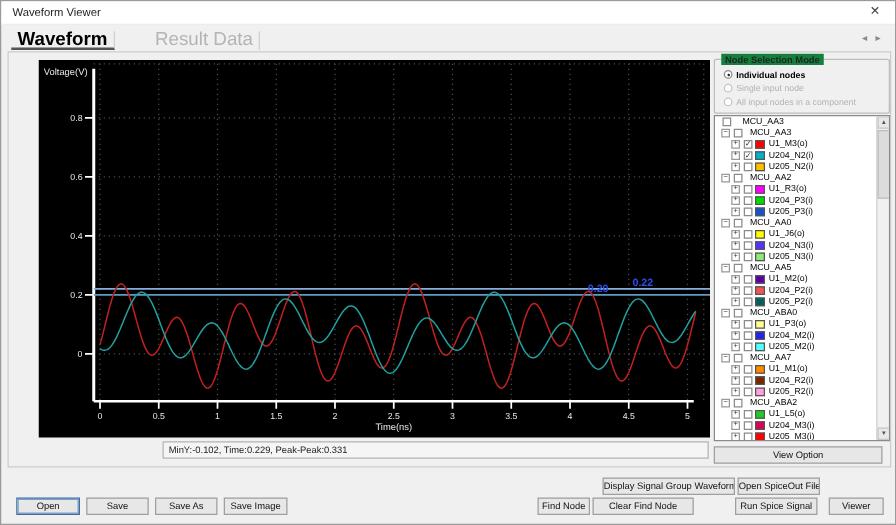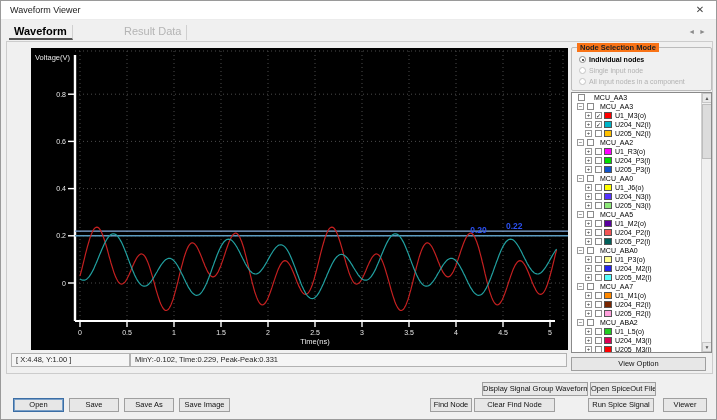--- a/index.html
+++ b/index.html
@@ -5,31 +5,31 @@
   * { margin:0; padding:0; box-sizing:border-box; }
   html,body { background:#cfcfcf; font-family:"Liberation Sans", sans-serif; }
   .window {
     position:relative; width:717px; height:420px; background:#f0f0f0;
     border:1px solid #9a9a9a; overflow:hidden; font-family:"Liberation Sans", sans-serif;
   }
   .titlebar { position:absolute; left:0; top:0; width:715px; height:19px; background:#ffffff; border-bottom:1px solid #ececec; }
   .title-text { position:absolute; left:9px; top:4px; font-size:9px; color:#222; }
   .close-btn { position:absolute; right:8px; top:2px; width:16px; height:14px; font-size:10px; color:#444; text-align:center; line-height:14px; cursor:default; }
   .tabstrip { position:absolute; left:0; top:19px; width:715px; height:21px; }
-  .tab { position:absolute; top:5px; height:15px; font-size:11px; padding:0 5px; line-height:13px; border-right:1px solid #d0d0d0; }
+  .tab { position:absolute; top:5px; height:15px; font-size:15px; padding:0 5px; line-height:13px; border-right:1px solid #d0d0d0; }
   .tab.active { left:8px; color:#000; font-weight:bold; border-bottom:2px solid #555; }
   .tab.inactive { left:78px; color:#b4b4b4;margin-left:40px; }
   .tab-arrows { position:absolute; right:6px; top:8px; font-size:7px; color:#8a8a8a; letter-spacing:4px; }
   .tabpage { position:absolute; left:5px; top:40px; width:707px; height:333px; border:1px solid #cccccc; background:#f0f0f0; }
   .plot-panel { position:absolute; left:30px; top:47px; width:537px; height:302px; background:#000; }
   .status-box { position:absolute; top:352px; height:14px; background:#f5f5f5; border:1px solid #b2b2b2; font-size:7.5px; color:#222; line-height:12px; padding-left:4px; white-space:nowrap; overflow:hidden; }
   .status-cursor { left:10px; width:119px; }
   .status-stats { left:129px; width:437px; }
   .groupbox { position:absolute; left:570px; top:46px; width:141px; height:44px; border:1px solid #bcbcbc; border-radius:2px; }
-  .groupbox-legend { position:absolute; left:5px; top:-5px; background:#f97316; padding:0 3px; font-size:7.5px; font-weight:bold; color:#222; }
+  .groupbox-legend { position:absolute; left:5px; top:-5px; background:#15803d; padding:0 3px; font-size:7.5px; font-weight:bold; color:#222; }
   .radio-row { position:absolute; left:7px; height:9px; font-size:7px; line-height:8px; white-space:nowrap; }
   .radio-circle { display:inline-block; width:7px; height:7px; border:1px solid #8a8a8a; border-radius:50%; background:#fff; vertical-align:-1px; margin-right:3px; position:relative; }
   .radio-row.selected .radio-circle::after { content:""; position:absolute; left:1.5px; top:1.5px; width:2.5px; height:2.5px; border-radius:50%; background:#222; }
   .radio-row.selected { color:#000; font-weight:bold; }
   .radio-row.disabled { color:#b2b2b2; }
   .radio-row.disabled .radio-circle { border-color:#c4c4c4; }
   .tree { position:absolute; left:570px; top:91px; width:141px; height:261px; background:#fff; border:1px solid #8a8a8a; overflow:hidden; }
   .tree-rows { position:absolute; left:0; top:0; width:130px; height:261px; }
   .tree-row { position:relative; height:9px; font-size:7px; line-height:9px; white-space:nowrap; color:#000; }
   .expander { position:absolute; top:1px; width:7px; height:7px; border:1px solid #999; background:#fff; font-size:6px; line-height:5px; text-align:center; color:#333; }
@@ -122,21 +122,20 @@
         <text x="284" y="295.996" fill="#e8e8e8" font-size="7.5" text-anchor="middle" font-weight="normal">Time(ns)</text>
         <line x1="44" y1="183.07999999999998" x2="537" y2="183.07999999999998" stroke="#85aede" stroke-width="1.4"></line>
         <text x="483.28000000000003" y="180.57999999999998" fill="#2b50f0" font-size="8.5" text-anchor="middle" font-weight="bold">0.22</text>
         <line x1="44" y1="187.8" x2="537" y2="187.8" stroke="#5d9bc0" stroke-width="1.4"></line>
         <text x="447.56" y="185.3" fill="#2b50f0" font-size="8.5" text-anchor="middle" font-weight="bold">0.20</text>
         <polyline points="49.0,227.9 49.9,224.5 50.9,220.8 51.8,217.1 52.8,213.2 53.7,209.4 54.6,205.6 55.6,201.9 56.5,198.3 57.5,195.0 58.4,191.8 59.3,188.9 60.3,186.4 61.2,184.2 62.2,182.3 63.1,180.9 64.0,179.9 65.0,179.3 65.9,179.1 66.9,179.4 67.8,180.0 68.7,181.1 69.7,182.6 70.6,184.5 71.6,186.7 72.5,189.2 73.4,192.0 74.4,195.0 75.3,198.2 76.3,201.5 77.2,204.8 78.1,208.3 79.1,211.6 80.0,215.0 81.0,218.2 81.9,221.2 82.8,224.1 83.8,226.7 84.7,229.1 85.7,231.1 86.6,232.8 87.5,234.2 88.5,235.2 89.4,235.8 90.4,236.1 91.3,236.0 92.2,235.6 93.2,234.8 94.1,233.8 95.1,232.4 96.0,230.8 96.9,229.0 97.9,227.1 98.8,224.9 99.8,222.8 100.7,220.5 101.6,218.3 102.6,216.2 103.5,214.1 104.5,212.2 105.4,210.5 106.3,209.0 107.3,207.8 108.2,206.9 109.2,206.2 110.1,205.9 111.0,206.0 112.0,206.4 112.9,207.2 113.9,208.4 114.8,209.9 115.7,211.8 116.7,213.9 117.6,216.4 118.6,219.1 119.5,222.0 120.4,225.1 121.4,228.4 122.3,231.7 123.3,235.1 124.2,238.5 125.1,241.8 126.1,245.1 127.0,248.1 128.0,251.0 128.9,253.7 129.8,256.0 130.8,258.0 131.7,259.7 132.7,261.0 133.6,261.9 134.5,262.4 135.5,262.5 136.4,262.1 137.4,261.3 138.3,260.0 139.2,258.4 140.2,256.3 141.1,253.9 142.1,251.2 143.0,248.2 143.9,244.9 144.9,241.4 145.8,237.8 146.8,234.0 147.7,230.2 148.6,226.4 149.6,222.6 150.5,218.8 151.5,215.3 152.4,211.8 153.3,208.7 154.3,205.7 155.2,203.1 156.2,200.8 157.1,198.9 158.0,197.3 159.0,196.1 159.9,195.3 160.9,194.9 161.8,194.9 162.7,195.2 163.7,195.9 164.6,197.0 165.6,198.3 166.5,200.0 167.4,201.8 168.4,203.9 169.3,206.1 170.3,208.4 171.2,210.8 172.1,213.2 173.1,215.6 174.0,217.9 175.0,220.1 175.9,222.1 176.8,223.9 177.8,225.4 178.7,226.7 179.7,227.7 180.6,228.4 181.5,228.8 182.5,228.8 183.4,228.4 184.4,227.8 185.3,226.7 186.2,225.4 187.2,223.7 188.1,221.8 189.1,219.6 190.0,217.2 190.9,214.6 191.9,211.9 192.8,209.1 193.8,206.3 194.7,203.4 195.6,200.7 196.6,198.0 197.5,195.4 198.5,193.1 199.4,191.0 200.3,189.2 201.3,187.6 202.2,186.5 203.2,185.7 204.1,185.2 205.0,185.2 206.0,185.6 206.9,186.5 207.9,187.7 208.8,189.3 209.7,191.4 210.7,193.8 211.6,196.5 212.6,199.5 213.5,202.8 214.4,206.4 215.4,210.1 216.3,214.0 217.3,217.9 218.2,221.9 219.1,225.9 220.1,229.9 221.0,233.7 222.0,237.3 222.9,240.8 223.8,244.0 224.8,246.9 225.7,249.4 226.7,251.7 227.6,253.5 228.5,254.9 229.5,256.0 230.4,256.6 231.4,256.8 232.3,256.6 233.2,256.0 234.2,255.0 235.1,253.6 236.1,252.0 237.0,250.0 237.9,247.8 238.9,245.3 239.8,242.7 240.8,239.9 241.7,237.1 242.6,234.2 243.6,231.4 244.5,228.6 245.5,225.9 246.4,223.4 247.3,221.1 248.3,219.0 249.2,217.1 250.2,215.6 251.1,214.4 252.0,213.5 253.0,212.9 253.9,212.7 254.9,212.9 255.8,213.3 256.7,214.1 257.7,215.3 258.6,216.7 259.6,218.3 260.5,220.2 261.4,222.3 262.4,224.5 263.3,226.8 264.3,229.2 265.2,231.6 266.1,234.0 267.1,236.2 268.0,238.4 269.0,240.3 269.9,242.1 270.8,243.6 271.8,244.8 272.7,245.7 273.7,246.2 274.6,246.4 275.5,246.2 276.5,245.6 277.4,244.7 278.4,243.3 279.3,241.6 280.2,239.5 281.2,237.0 282.1,234.3 283.1,231.2 284.0,227.9 284.9,224.5 285.9,220.8 286.8,217.1 287.8,213.2 288.7,209.4 289.6,205.6 290.6,201.9 291.5,198.3 292.5,195.0 293.4,191.8 294.3,188.9 295.3,186.4 296.2,184.2 297.2,182.3 298.1,180.9 299.0,179.9 300.0,179.3 300.9,179.1 301.9,179.4 302.8,180.0 303.7,181.1 304.7,182.6 305.6,184.5 306.6,186.7 307.5,189.2 308.4,192.0 309.4,195.0 310.3,198.2 311.3,201.5 312.2,204.8 313.1,208.3 314.1,211.6 315.0,215.0 316.0,218.2 316.9,221.2 317.8,224.1 318.8,226.7 319.7,229.1 320.7,231.1 321.6,232.8 322.5,234.2 323.5,235.2 324.4,235.8 325.4,236.1 326.3,236.0 327.2,235.6 328.2,234.8 329.1,233.8 330.1,232.4 331.0,230.8 331.9,229.0 332.9,227.1 333.8,224.9 334.8,222.8 335.7,220.5 336.6,218.3 337.6,216.2 338.5,214.1 339.5,212.2 340.4,210.5 341.3,209.0 342.3,207.8 343.2,206.9 344.2,206.2 345.1,205.9 346.0,206.0 347.0,206.4 347.9,207.2 348.9,208.4 349.8,209.9 350.7,211.8 351.7,213.9 352.6,216.4 353.6,219.1 354.5,222.0 355.4,225.1 356.4,228.4 357.3,231.7 358.3,235.1 359.2,238.5 360.1,241.8 361.1,245.1 362.0,248.1 363.0,251.0 363.9,253.7 364.8,256.0 365.8,258.0 366.7,259.7 367.7,261.0 368.6,261.9 369.5,262.4 370.5,262.5 371.4,262.1 372.4,261.3 373.3,260.0 374.2,258.4 375.2,256.3 376.1,253.9 377.1,251.2 378.0,248.2 378.9,244.9 379.9,241.4 380.8,237.8 381.8,234.0 382.7,230.2 383.6,226.4 384.6,222.6 385.5,218.8 386.5,215.3 387.4,211.8 388.3,208.7 389.3,205.7 390.2,203.1 391.2,200.8 392.1,198.9 393.0,197.3 394.0,196.1 394.9,195.3 395.9,194.9 396.8,194.9 397.7,195.2 398.7,195.9 399.6,197.0 400.6,198.3 401.5,200.0 402.4,201.8 403.4,203.9 404.3,206.1 405.3,208.4 406.2,210.8 407.1,213.2 408.1,215.6 409.0,217.9 410.0,220.1 410.9,222.1 411.8,223.9 412.8,225.4 413.7,226.7 414.7,227.7 415.6,228.4 416.5,228.8 417.5,228.8 418.4,228.4 419.4,227.8 420.3,226.7 421.2,225.4 422.2,223.7 423.1,221.8 424.1,219.6 425.0,217.2 425.9,214.6 426.9,211.9 427.8,209.1 428.8,206.3 429.7,203.4 430.6,200.7 431.6,198.0 432.5,195.4 433.5,193.1 434.4,191.0 435.3,189.2 436.3,187.6 437.2,186.5 438.2,185.7 439.1,185.2 440.0,185.2 441.0,185.6 441.9,186.5 442.9,187.7 443.8,189.3 444.7,191.4 445.7,193.8 446.6,196.5 447.6,199.5 448.5,202.8 449.4,206.4 450.4,210.1 451.3,214.0 452.3,217.9 453.2,221.9 454.1,225.9 455.1,229.9 456.0,233.7 457.0,237.3 457.9,240.8 458.8,244.0 459.8,246.9 460.7,249.4 461.7,251.7 462.6,253.5 463.5,254.9 464.5,256.0 465.4,256.6 466.4,256.8 467.3,256.6 468.2,256.0 469.2,255.0 470.1,253.6 471.1,252.0 472.0,250.0 472.9,247.8 473.9,245.3 474.8,242.7 475.8,239.9 476.7,237.1 477.6,234.2 478.6,231.4 479.5,228.6 480.5,225.9 481.4,223.4 482.3,221.1 483.3,219.0 484.2,217.1 485.2,215.6 486.1,214.4 487.0,213.5 488.0,212.9 488.9,212.7 489.9,212.9 490.8,213.3 491.7,214.1 492.7,215.3 493.6,216.7 494.6,218.3 495.5,220.2 496.4,222.3 497.4,224.5 498.3,226.8 499.3,229.2 500.2,231.6 501.1,234.0 502.1,236.2 503.0,238.4 504.0,240.3 504.9,242.1 505.8,243.6 506.8,244.8 507.7,245.7 508.7,246.2 509.6,246.4 510.5,246.2 511.5,245.6 512.4,244.7 513.4,243.3 514.3,241.6 515.2,239.5 516.2,237.0 517.1,234.3 518.1,231.2 519.0,227.9 519.9,224.5 520.9,220.8 521.8,217.1 522.8,213.2 523.7,209.4 524.6,205.6 525.6,201.9" fill="none" stroke="#c42020" stroke-width="1.2"></polyline>
         <polyline points="49.0,230.9 49.9,231.5 50.9,231.9 51.8,232.2 52.8,232.2 53.7,232.1 54.6,231.7 55.6,231.2 56.5,230.4 57.5,229.4 58.4,228.3 59.3,226.9 60.3,225.4 61.2,223.7 62.2,221.9 63.1,219.9 64.0,217.8 65.0,215.6 65.9,213.4 66.9,211.1 67.8,208.8 68.7,206.5 69.7,204.2 70.6,202.0 71.6,199.8 72.5,197.7 73.4,195.7 74.4,193.9 75.3,192.2 76.3,190.6 77.2,189.3 78.1,188.1 79.1,187.2 80.0,186.5 81.0,186.0 81.9,185.8 82.8,185.8 83.8,186.1 84.7,186.5 85.7,187.3 86.6,188.2 87.5,189.4 88.5,190.8 89.4,192.4 90.4,194.1 91.3,196.1 92.2,198.1 93.2,200.4 94.1,202.7 95.1,205.1 96.0,207.5 96.9,210.0 97.9,212.6 98.8,215.1 99.8,217.6 100.7,220.0 101.6,222.3 102.6,224.6 103.5,226.7 104.5,228.7 105.4,230.5 106.3,232.2 107.3,233.7 108.2,234.9 109.2,236.0 110.1,236.9 111.0,237.5 112.0,238.0 112.9,238.2 113.9,238.2 114.8,238.0 115.7,237.6 116.7,237.0 117.6,236.2 118.6,235.2 119.5,234.1 120.4,232.9 121.4,231.5 122.3,230.1 123.3,228.5 124.2,226.9 125.1,225.3 126.1,223.7 127.0,222.0 128.0,220.4 128.9,218.9 129.8,217.4 130.8,216.0 131.7,214.8 132.7,213.6 133.6,212.7 134.5,211.8 135.5,211.2 136.4,210.7 137.4,210.4 138.3,210.3 139.2,210.4 140.2,210.7 141.1,211.2 142.1,211.9 143.0,212.8 143.9,213.9 144.9,215.1 145.8,216.5 146.8,218.0 147.7,219.7 148.6,221.4 149.6,223.3 150.5,225.2 151.5,227.1 152.4,229.1 153.3,231.1 154.3,233.0 155.2,235.0 156.2,236.8 157.1,238.6 158.0,240.2 159.0,241.7 159.9,243.1 160.9,244.3 161.8,245.3 162.7,246.1 163.7,246.7 164.6,247.1 165.6,247.3 166.5,247.2 167.4,247.0 168.4,246.4 169.3,245.7 170.3,244.7 171.2,243.5 172.1,242.0 173.1,240.4 174.0,238.6 175.0,236.6 175.9,234.5 176.8,232.2 177.8,229.8 178.7,227.3 179.7,224.7 180.6,222.1 181.5,219.5 182.5,216.9 183.4,214.2 184.4,211.7 185.3,209.2 186.2,206.8 187.2,204.5 188.1,202.3 189.1,200.3 190.0,198.4 190.9,196.8 191.9,195.3 192.8,194.0 193.8,193.0 194.7,192.2 195.6,191.6 196.6,191.3 197.5,191.2 198.5,191.3 199.4,191.6 200.3,192.1 201.3,192.9 202.2,193.9 203.2,195.0 204.1,196.3 205.0,197.7 206.0,199.3 206.9,201.0 207.9,202.7 208.8,204.6 209.7,206.5 210.7,208.4 211.6,210.3 212.6,212.1 213.5,214.0 214.4,215.7 215.4,217.4 216.3,219.0 217.3,220.4 218.2,221.7 219.1,222.9 220.1,223.8 221.0,224.7 222.0,225.3 222.9,225.7 223.8,225.9 224.8,226.0 225.7,225.8 226.7,225.4 227.6,224.9 228.5,224.2 229.5,223.3 230.4,222.2 231.4,221.0 232.3,219.7 233.2,218.2 234.2,216.7 235.1,215.1 236.1,213.5 237.0,211.8 237.9,210.1 238.9,208.4 239.8,206.8 240.8,205.2 241.7,203.7 242.6,202.3 243.6,201.0 244.5,199.9 245.5,198.9 246.4,198.1 247.3,197.4 248.3,197.0 249.2,196.8 250.2,196.8 251.1,197.0 252.0,197.4 253.0,198.1 253.9,198.9 254.9,200.0 255.8,201.3 256.7,202.8 257.7,204.5 258.6,206.3 259.6,208.4 260.5,210.5 261.4,212.8 262.4,215.2 263.3,217.6 264.3,220.1 265.2,222.7 266.1,225.3 267.1,227.8 268.0,230.3 269.0,232.8 269.9,235.2 270.8,237.4 271.8,239.6 272.7,241.6 273.7,243.4 274.6,245.1 275.5,246.6 276.5,247.8 277.4,248.8 278.4,249.6 279.3,250.2 280.2,250.5 281.2,250.6 282.1,250.5 283.1,250.1 284.0,249.5 284.9,248.6 285.9,247.6 286.8,246.3 287.8,244.9 288.7,243.3 289.6,241.5 290.6,239.6 291.5,237.6 292.5,235.5 293.4,233.3 294.3,231.1 295.3,228.9 296.2,226.6 297.2,224.4 298.1,222.3 299.0,220.2 300.0,218.2 300.9,216.3 301.9,214.5 302.8,212.9 303.7,211.4 304.7,210.1 305.6,209.0 306.6,208.1 307.5,207.4 308.4,206.8 309.4,206.5 310.3,206.4 311.3,206.5 312.2,206.8 313.1,207.3 314.1,207.9 315.0,208.8 316.0,209.7 316.9,210.9 317.8,212.1 318.8,213.4 319.7,214.9 320.7,216.4 321.6,217.9 322.5,219.5 323.5,221.0 324.4,222.5 325.4,224.0 326.3,225.4 327.2,226.8 328.2,228.0 329.1,229.1 330.1,230.1 331.0,230.9 331.9,231.5 332.9,231.9 333.8,232.2 334.8,232.2 335.7,232.1 336.6,231.7 337.6,231.2 338.5,230.4 339.5,229.4 340.4,228.3 341.3,226.9 342.3,225.4 343.2,223.7 344.2,221.9 345.1,219.9 346.0,217.8 347.0,215.6 347.9,213.4 348.9,211.1 349.8,208.8 350.7,206.5 351.7,204.2 352.6,202.0 353.6,199.8 354.5,197.7 355.4,195.7 356.4,193.9 357.3,192.2 358.3,190.6 359.2,189.3 360.1,188.1 361.1,187.2 362.0,186.5 363.0,186.0 363.9,185.8 364.8,185.8 365.8,186.1 366.7,186.5 367.7,187.3 368.6,188.2 369.5,189.4 370.5,190.8 371.4,192.4 372.4,194.1 373.3,196.1 374.2,198.1 375.2,200.4 376.1,202.7 377.1,205.1 378.0,207.5 378.9,210.0 379.9,212.6 380.8,215.1 381.8,217.6 382.7,220.0 383.6,222.3 384.6,224.6 385.5,226.7 386.5,228.7 387.4,230.5 388.3,232.2 389.3,233.7 390.2,234.9 391.2,236.0 392.1,236.9 393.0,237.5 394.0,238.0 394.9,238.2 395.9,238.2 396.8,238.0 397.7,237.6 398.7,237.0 399.6,236.2 400.6,235.2 401.5,234.1 402.4,232.9 403.4,231.5 404.3,230.1 405.3,228.5 406.2,226.9 407.1,225.3 408.1,223.7 409.0,222.0 410.0,220.4 410.9,218.9 411.8,217.4 412.8,216.0 413.7,214.8 414.7,213.6 415.6,212.7 416.5,211.8 417.5,211.2 418.4,210.7 419.4,210.4 420.3,210.3 421.2,210.4 422.2,210.7 423.1,211.2 424.1,211.9 425.0,212.8 425.9,213.9 426.9,215.1 427.8,216.5 428.8,218.0 429.7,219.7 430.6,221.4 431.6,223.3 432.5,225.2 433.5,227.1 434.4,229.1 435.3,231.1 436.3,233.0 437.2,235.0 438.2,236.8 439.1,238.6 440.0,240.2 441.0,241.7 441.9,243.1 442.9,244.3 443.8,245.3 444.7,246.1 445.7,246.7 446.6,247.1 447.6,247.3 448.5,247.2 449.4,247.0 450.4,246.4 451.3,245.7 452.3,244.7 453.2,243.5 454.1,242.0 455.1,240.4 456.0,238.6 457.0,236.6 457.9,234.5 458.8,232.2 459.8,229.8 460.7,227.3 461.7,224.7 462.6,222.1 463.5,219.5 464.5,216.9 465.4,214.2 466.4,211.7 467.3,209.2 468.2,206.8 469.2,204.5 470.1,202.3 471.1,200.3 472.0,198.4 472.9,196.8 473.9,195.3 474.8,194.0 475.8,193.0 476.7,192.2 477.6,191.6 478.6,191.3 479.5,191.2 480.5,191.3 481.4,191.6 482.3,192.1 483.3,192.9 484.2,193.9 485.2,195.0 486.1,196.3 487.0,197.7 488.0,199.3 488.9,201.0 489.9,202.7 490.8,204.6 491.7,206.5 492.7,208.4 493.6,210.3 494.6,212.1 495.5,214.0 496.4,215.7 497.4,217.4 498.3,219.0 499.3,220.4 500.2,221.7 501.1,222.9 502.1,223.8 503.0,224.7 504.0,225.3 504.9,225.7 505.8,225.9 506.8,226.0 507.7,225.8 508.7,225.4 509.6,224.9 510.5,224.2 511.5,223.3 512.4,222.2 513.4,221.0 514.3,219.7 515.2,218.2 516.2,216.7 517.1,215.1 518.1,213.5 519.0,211.8 519.9,210.1 520.9,208.4 521.8,206.8 522.8,205.2 523.7,203.7 524.6,202.3 525.6,201.0" fill="none" stroke="#21a0a0" stroke-width="1.2"></polyline>
       </svg>
   </div>
 
-  <div class="status-box status-cursor">[ X:4.48, Y:1.00 ]</div>
   <div class="status-box status-stats">MinY:-0.102, Time:0.229, Peak-Peak:0.331</div>
 
   <div class="groupbox">
     <span class="groupbox-legend">Node Selection Mode</span>
     <div class="radio-row selected" style="top:8px;">
       <span class="radio-circle"></span><span>Individual nodes</span>
     </div>
     <div class="radio-row disabled" style="top:19px;">
       <span class="radio-circle"></span><span>Single input node</span>
     </div>

